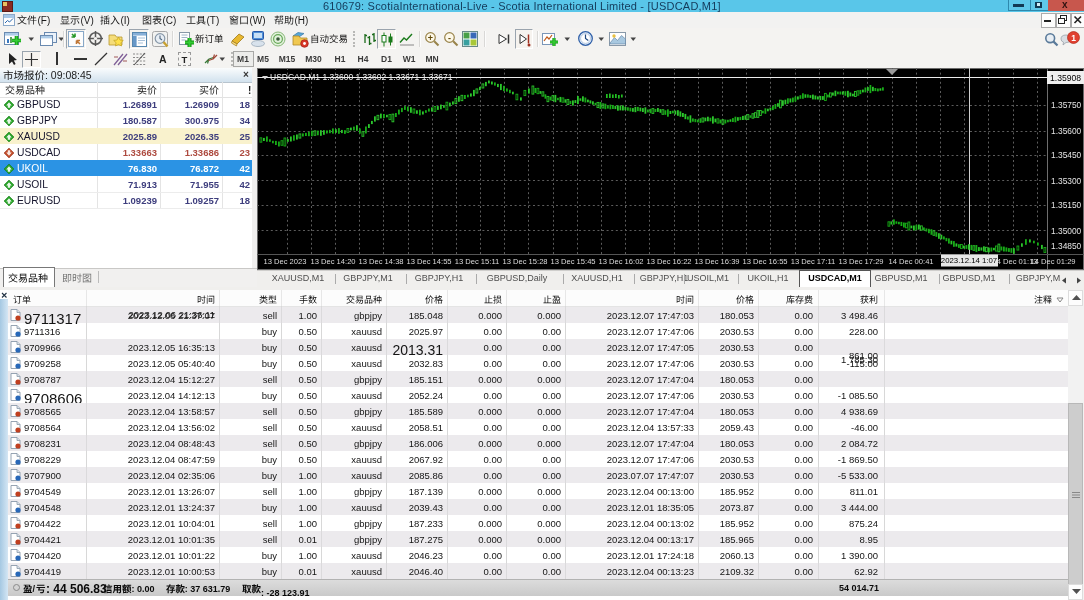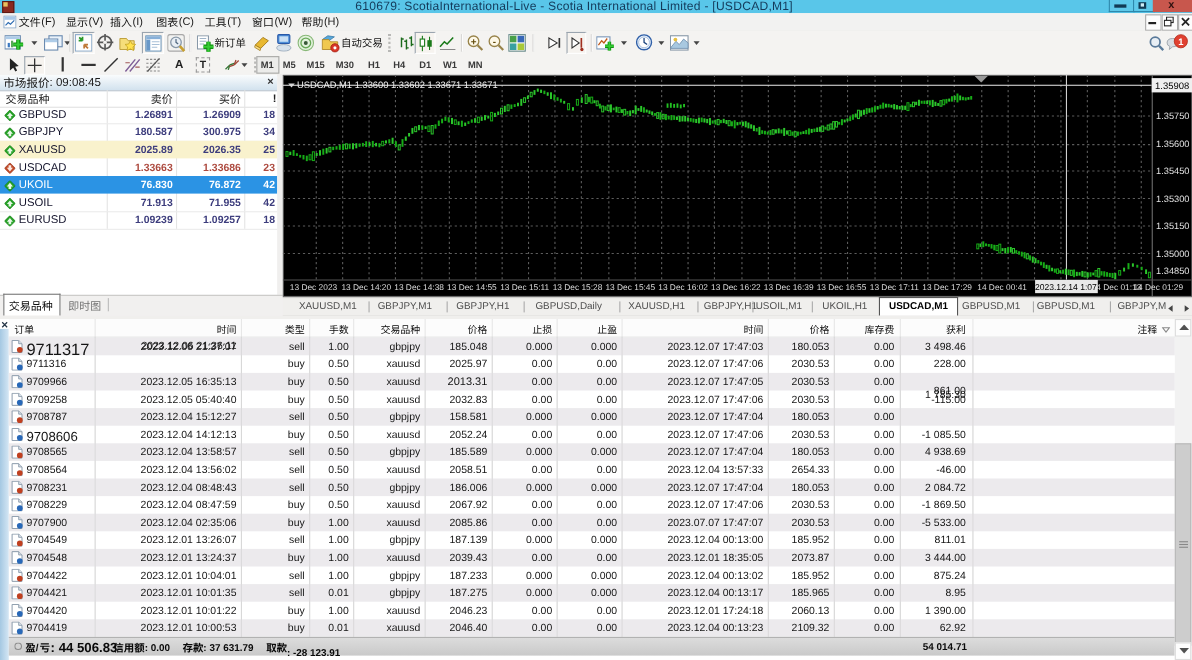--- a/index.html
+++ b/index.html
@@ -864,21 +864,21 @@
     <svg class="abs" style="left:10px;top:341px" width="11" height="12">
       <path d="M1 0.5 h6 l3 3 V11.5 H1 Z" fill="#fff" stroke="#8a9aaa" stroke-width="0.9"></path>
       <path d="M7 0.5 l0 3 3 0" fill="#d8e0e8" stroke="#8a9aaa" stroke-width="0.8"></path>
       <circle cx="8" cy="9" r="2.6" fill="#2868b8"></circle>
     </svg>
     <div class="abs" style="left:24px;top:341.5px;font-size:9.5px;color:#141414">9709966</div>
     <div class="abs" style="right:869px;top:341.5px;font-size:9.5px;color:#141414">2023.12.05 16:35:13</div>
     <div class="abs" style="right:807px;top:341.5px;font-size:9.5px;color:#141414">buy</div>
     <div class="abs" style="right:767px;top:341.5px;font-size:9.5px;color:#141414">0.50</div>
     <div class="abs" style="right:702px;top:341.5px;font-size:9.5px;color:#141414">xauusd</div>
-    <div class="abs" style="right:641px;top:341.5px;font-size:10px;color:#141414">2013.31</div>
+    <div class="abs" style="right:641px;top:341.5px;font-size:14px;color:#141414">2013.31</div>
     <div class="abs" style="right:582px;top:341.5px;font-size:9.5px;color:#141414">0.00</div>
     <div class="abs" style="right:523px;top:341.5px;font-size:9.5px;color:#141414">0.00</div>
     <div class="abs" style="right:390px;top:341.5px;font-size:9.5px;color:#141414">2023.12.07 17:47:05</div>
     <div class="abs" style="right:330px;top:341.5px;font-size:9.5px;color:#141414">2030.53</div>
     <div class="abs" style="right:271px;top:341.5px;font-size:9.5px;color:#141414">0.00</div>
     <div class="abs" style="right:206px;top:350px;font-size:9.5px;color:#141414">861.00</div>
     <svg class="abs" style="left:10px;top:357px" width="11" height="12">
       <path d="M1 0.5 h6 l3 3 V11.5 H1 Z" fill="#fff" stroke="#8a9aaa" stroke-width="0.9"></path>
       <path d="M7 0.5 l0 3 3 0" fill="#d8e0e8" stroke="#8a9aaa" stroke-width="0.8"></path>
       <circle cx="8" cy="9" r="2.6" fill="#2868b8"></circle>
@@ -899,33 +899,33 @@
     <svg class="abs" style="left:10px;top:373px" width="11" height="12">
       <path d="M1 0.5 h6 l3 3 V11.5 H1 Z" fill="#fff" stroke="#8a9aaa" stroke-width="0.9"></path>
       <path d="M7 0.5 l0 3 3 0" fill="#d8e0e8" stroke="#8a9aaa" stroke-width="0.8"></path>
       <circle cx="8" cy="9" r="2.6" fill="#c04020"></circle>
     </svg>
     <div class="abs" style="left:24px;top:373.5px;font-size:9.5px;color:#141414">9708787</div>
     <div class="abs" style="right:869px;top:373.5px;font-size:9.5px;color:#141414">2023.12.04 15:12:27</div>
     <div class="abs" style="right:807px;top:373.5px;font-size:9.5px;color:#141414">sell</div>
     <div class="abs" style="right:767px;top:373.5px;font-size:9.5px;color:#141414">0.50</div>
     <div class="abs" style="right:702px;top:373.5px;font-size:9.5px;color:#141414">gbpjpy</div>
-    <div class="abs" style="right:641px;top:373.5px;font-size:9.5px;color:#141414">158.581</div>
+    <div class="abs" style="right:641px;top:373.5px;font-size:9.5px;color:#141414">185.151</div>
     <div class="abs" style="right:582px;top:373.5px;font-size:9.5px;color:#141414">0.000</div>
     <div class="abs" style="right:523px;top:373.5px;font-size:9.5px;color:#141414">0.000</div>
     <div class="abs" style="right:390px;top:373.5px;font-size:9.5px;color:#141414">2023.12.07 17:47:04</div>
     <div class="abs" style="right:330px;top:373.5px;font-size:9.5px;color:#141414">180.053</div>
     <div class="abs" style="right:271px;top:373.5px;font-size:9.5px;color:#141414">0.00</div>
     <div class="abs" style="right:206px;top:354px;font-size:9.5px;color:#141414">1 785.30</div>
     <svg class="abs" style="left:10px;top:389px" width="11" height="12">
       <path d="M1 0.5 h6 l3 3 V11.5 H1 Z" fill="#fff" stroke="#8a9aaa" stroke-width="0.9"></path>
       <path d="M7 0.5 l0 3 3 0" fill="#d8e0e8" stroke="#8a9aaa" stroke-width="0.8"></path>
       <circle cx="8" cy="9" r="2.6" fill="#2868b8"></circle>
     </svg>
-    <div class="abs" style="left:24px;top:389.5px;font-size:12px;color:#141414">9708606</div>
+    <div class="abs" style="left:24px;top:389.5px;font-size:15px;color:#141414">9708606</div>
     <div class="abs" style="right:869px;top:389.5px;font-size:9.5px;color:#141414">2023.12.04 14:12:13</div>
     <div class="abs" style="right:807px;top:389.5px;font-size:9.5px;color:#141414">buy</div>
     <div class="abs" style="right:767px;top:389.5px;font-size:9.5px;color:#141414">0.50</div>
     <div class="abs" style="right:702px;top:389.5px;font-size:9.5px;color:#141414">xauusd</div>
     <div class="abs" style="right:641px;top:389.5px;font-size:9.5px;color:#141414">2052.24</div>
     <div class="abs" style="right:582px;top:389.5px;font-size:9.5px;color:#141414">0.00</div>
     <div class="abs" style="right:523px;top:389.5px;font-size:9.5px;color:#141414">0.00</div>
     <div class="abs" style="right:390px;top:389.5px;font-size:9.5px;color:#141414">2023.12.07 17:47:06</div>
     <div class="abs" style="right:330px;top:389.5px;font-size:9.5px;color:#141414">2030.53</div>
     <div class="abs" style="right:271px;top:389.5px;font-size:9.5px;color:#141414">0.00</div>
@@ -955,21 +955,21 @@
     </svg>
     <div class="abs" style="left:24px;top:421.5px;font-size:9.5px;color:#141414">9708564</div>
     <div class="abs" style="right:869px;top:421.5px;font-size:9.5px;color:#141414">2023.12.04 13:56:02</div>
     <div class="abs" style="right:807px;top:421.5px;font-size:9.5px;color:#141414">sell</div>
     <div class="abs" style="right:767px;top:421.5px;font-size:9.5px;color:#141414">0.50</div>
     <div class="abs" style="right:702px;top:421.5px;font-size:9.5px;color:#141414">xauusd</div>
     <div class="abs" style="right:641px;top:421.5px;font-size:9.5px;color:#141414">2058.51</div>
     <div class="abs" style="right:582px;top:421.5px;font-size:9.5px;color:#141414">0.00</div>
     <div class="abs" style="right:523px;top:421.5px;font-size:9.5px;color:#141414">0.00</div>
     <div class="abs" style="right:390px;top:421.5px;font-size:9.5px;color:#141414">2023.12.04 13:57:33</div>
-    <div class="abs" style="right:330px;top:421.5px;font-size:9.5px;color:#141414">2654.33</div>
+    <div class="abs" style="right:330px;top:421.5px;font-size:9.5px;color:#141414">2059.43</div>
     <div class="abs" style="right:271px;top:421.5px;font-size:9.5px;color:#141414">0.00</div>
     <div class="abs" style="right:206px;top:421.5px;font-size:9.5px;color:#141414">-46.00</div>
     <div class="abs" style="left:8px;top:435px;width:1060px;height:16px;background:#eceaed"></div>
     <svg class="abs" style="left:10px;top:437px" width="11" height="12">
       <path d="M1 0.5 h6 l3 3 V11.5 H1 Z" fill="#fff" stroke="#8a9aaa" stroke-width="0.9"></path>
       <path d="M7 0.5 l0 3 3 0" fill="#d8e0e8" stroke="#8a9aaa" stroke-width="0.8"></path>
       <circle cx="8" cy="9" r="2.6" fill="#c04020"></circle>
     </svg>
     <div class="abs" style="left:24px;top:437.5px;font-size:9.5px;color:#141414">9708231</div>
     <div class="abs" style="right:869px;top:437.5px;font-size:9.5px;color:#141414">2023.12.04 08:48:43</div>

